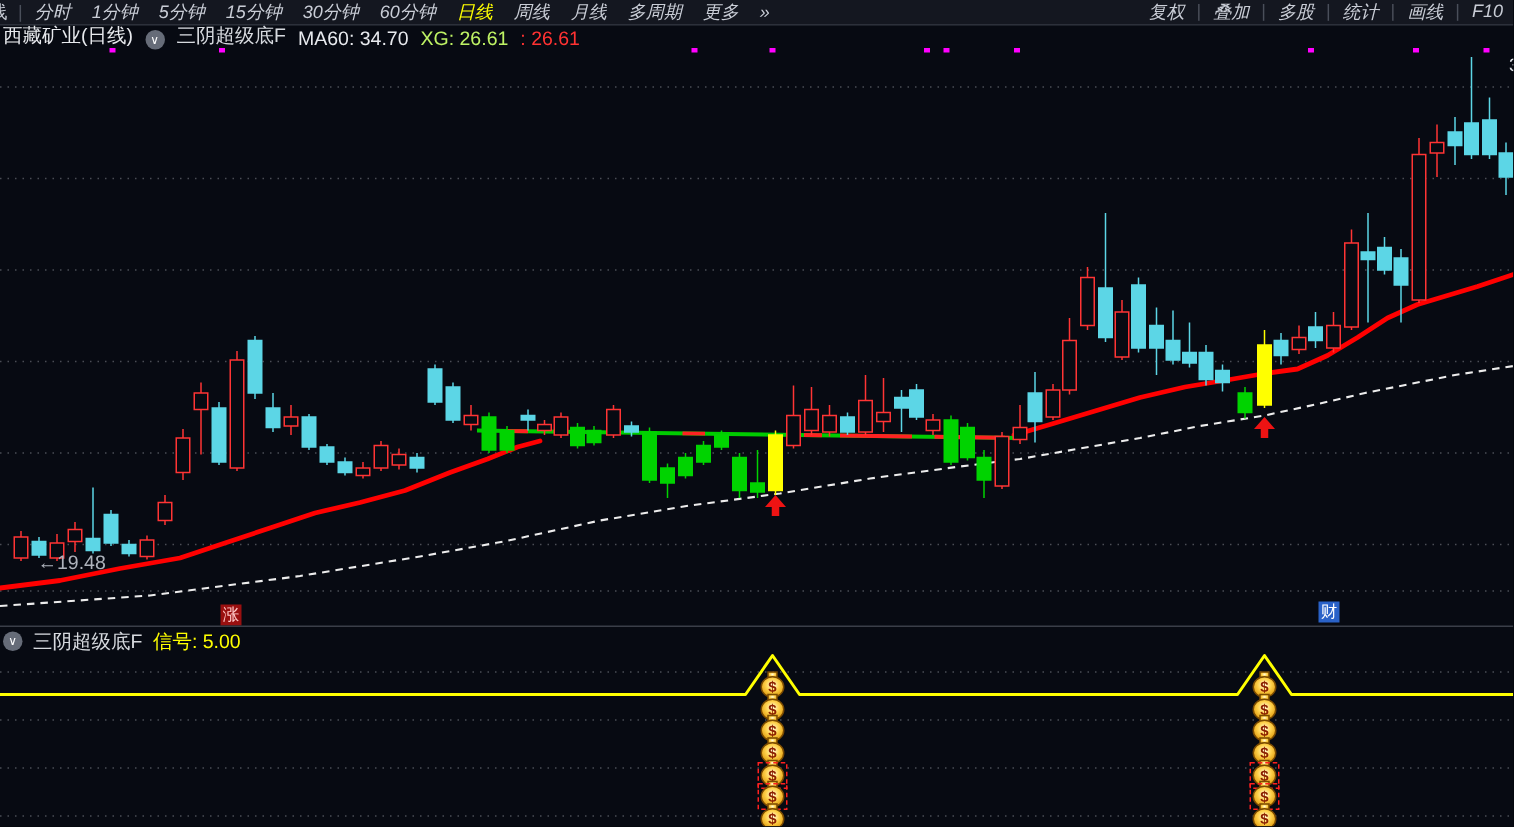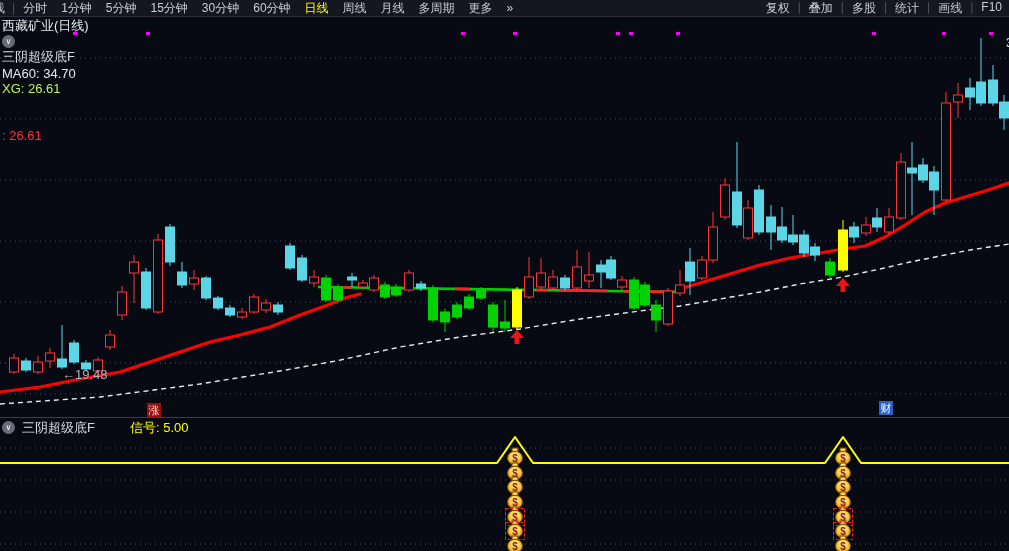--- a/index.html
+++ b/index.html
@@ -4,49 +4,49 @@
 <style>
   html,body{margin:0;padding:0;background:#05070d;}
   #screen{position:relative;width:1009px;height:551px;background:#070a12;overflow:hidden;
           font-family:"Liberation Sans","DejaVu Sans",sans-serif;}
   
   #toolbar{position:absolute;left:0;top:0;width:1009px;height:16px;background:#141720;
            border-bottom:1px solid #2c303a;display:flex;align-items:center;
            font-size:12px;color:#c9cdd6;white-space:nowrap;}
   #toolbar-left{display:flex;align-items:center;flex:1;overflow:hidden;}
   #toolbar-right{display:flex;align-items:flex-start;overflow:hidden;}
-  .tb-item{padding:0 7px;cursor:default;}
+  .tb-item{padding:0 7px;cursor:default;font-style:italic;}
   .tb-item.active{color:#ffff00;}
   .tb-sep{color:#4a4f5a;padding:0 1px;}
   #clipped-tab{width:11px;overflow:hidden;display:inline-block;}
   #clipped-tab span{margin-left:-7px;display:inline-block;}
   
-  #chart-header{position:absolute;left:2px;top:17px;height:16px;display:flex;align-items:flex-start;
-                font-size:13px;color:#e8eaee;white-space:nowrap;flex-direction:column;}
+  #chart-header{position:absolute;left:2px;top:17px;height:16px;display:flex;align-items:flex-end;
+                font-size:13px;color:#e8eaee;white-space:nowrap;}
   #chart-header .gap{width:8px;}
   .chev-circle{display:inline-flex;align-items:center;justify-content:center;width:13px;height:13px;
                border-radius:50%;background:#666c78;color:#fff;font-size:8px;line-height:13px;}
   .hdr-dim{color:#d6d9de;}
   .hdr-green{color:#bef264;}
   .hdr-red{color:#ff3232;margin-top:32px;}
   
   .px-label{position:absolute;font-size:13px;color:#aeb3bc;padding-left:23px;}
-  #price-low{left:2px;top:367px;margin-left:37px;}
+  #price-low{left:2px;top:367px;}
   #price-high{left:983px;top:36px;color:#dfe2e8;font-size:12px;}
   .badge{position:absolute;width:14px;height:14px;font-size:11px;line-height:14px;text-align:center;
          color:#ffffff;cursor:pointer;}
   #badge-rise{left:147px;top:403px;}
   #badge-fin{left:879px;top:401px;}
   .mdot{position:absolute;width:4px;height:3px;top:32px;}
   
   #panel-divider{position:absolute;left:0;top:417px;width:1009px;height:1px;background:#3a3e48;}
   #panel2-header{position:absolute;left:2px;top:420px;height:15px;display:flex;align-items:center;
                  font-size:13px;color:#e0e2e7;white-space:nowrap;}
   #panel2-header .gap{width:7px;}
-  .sig-yellow{color:#ffff00;margin-left:28px;}
+  .sig-yellow{color:#ffff00;}
   #chart-svg{position:absolute;left:0;top:0;}
 </style>
 </head>
 <body>
 
 <div id="screen">
 
   <div id="toolbar">
     <div id="toolbar-left">
       <span id="clipped-tab"><span>线</span></span>

